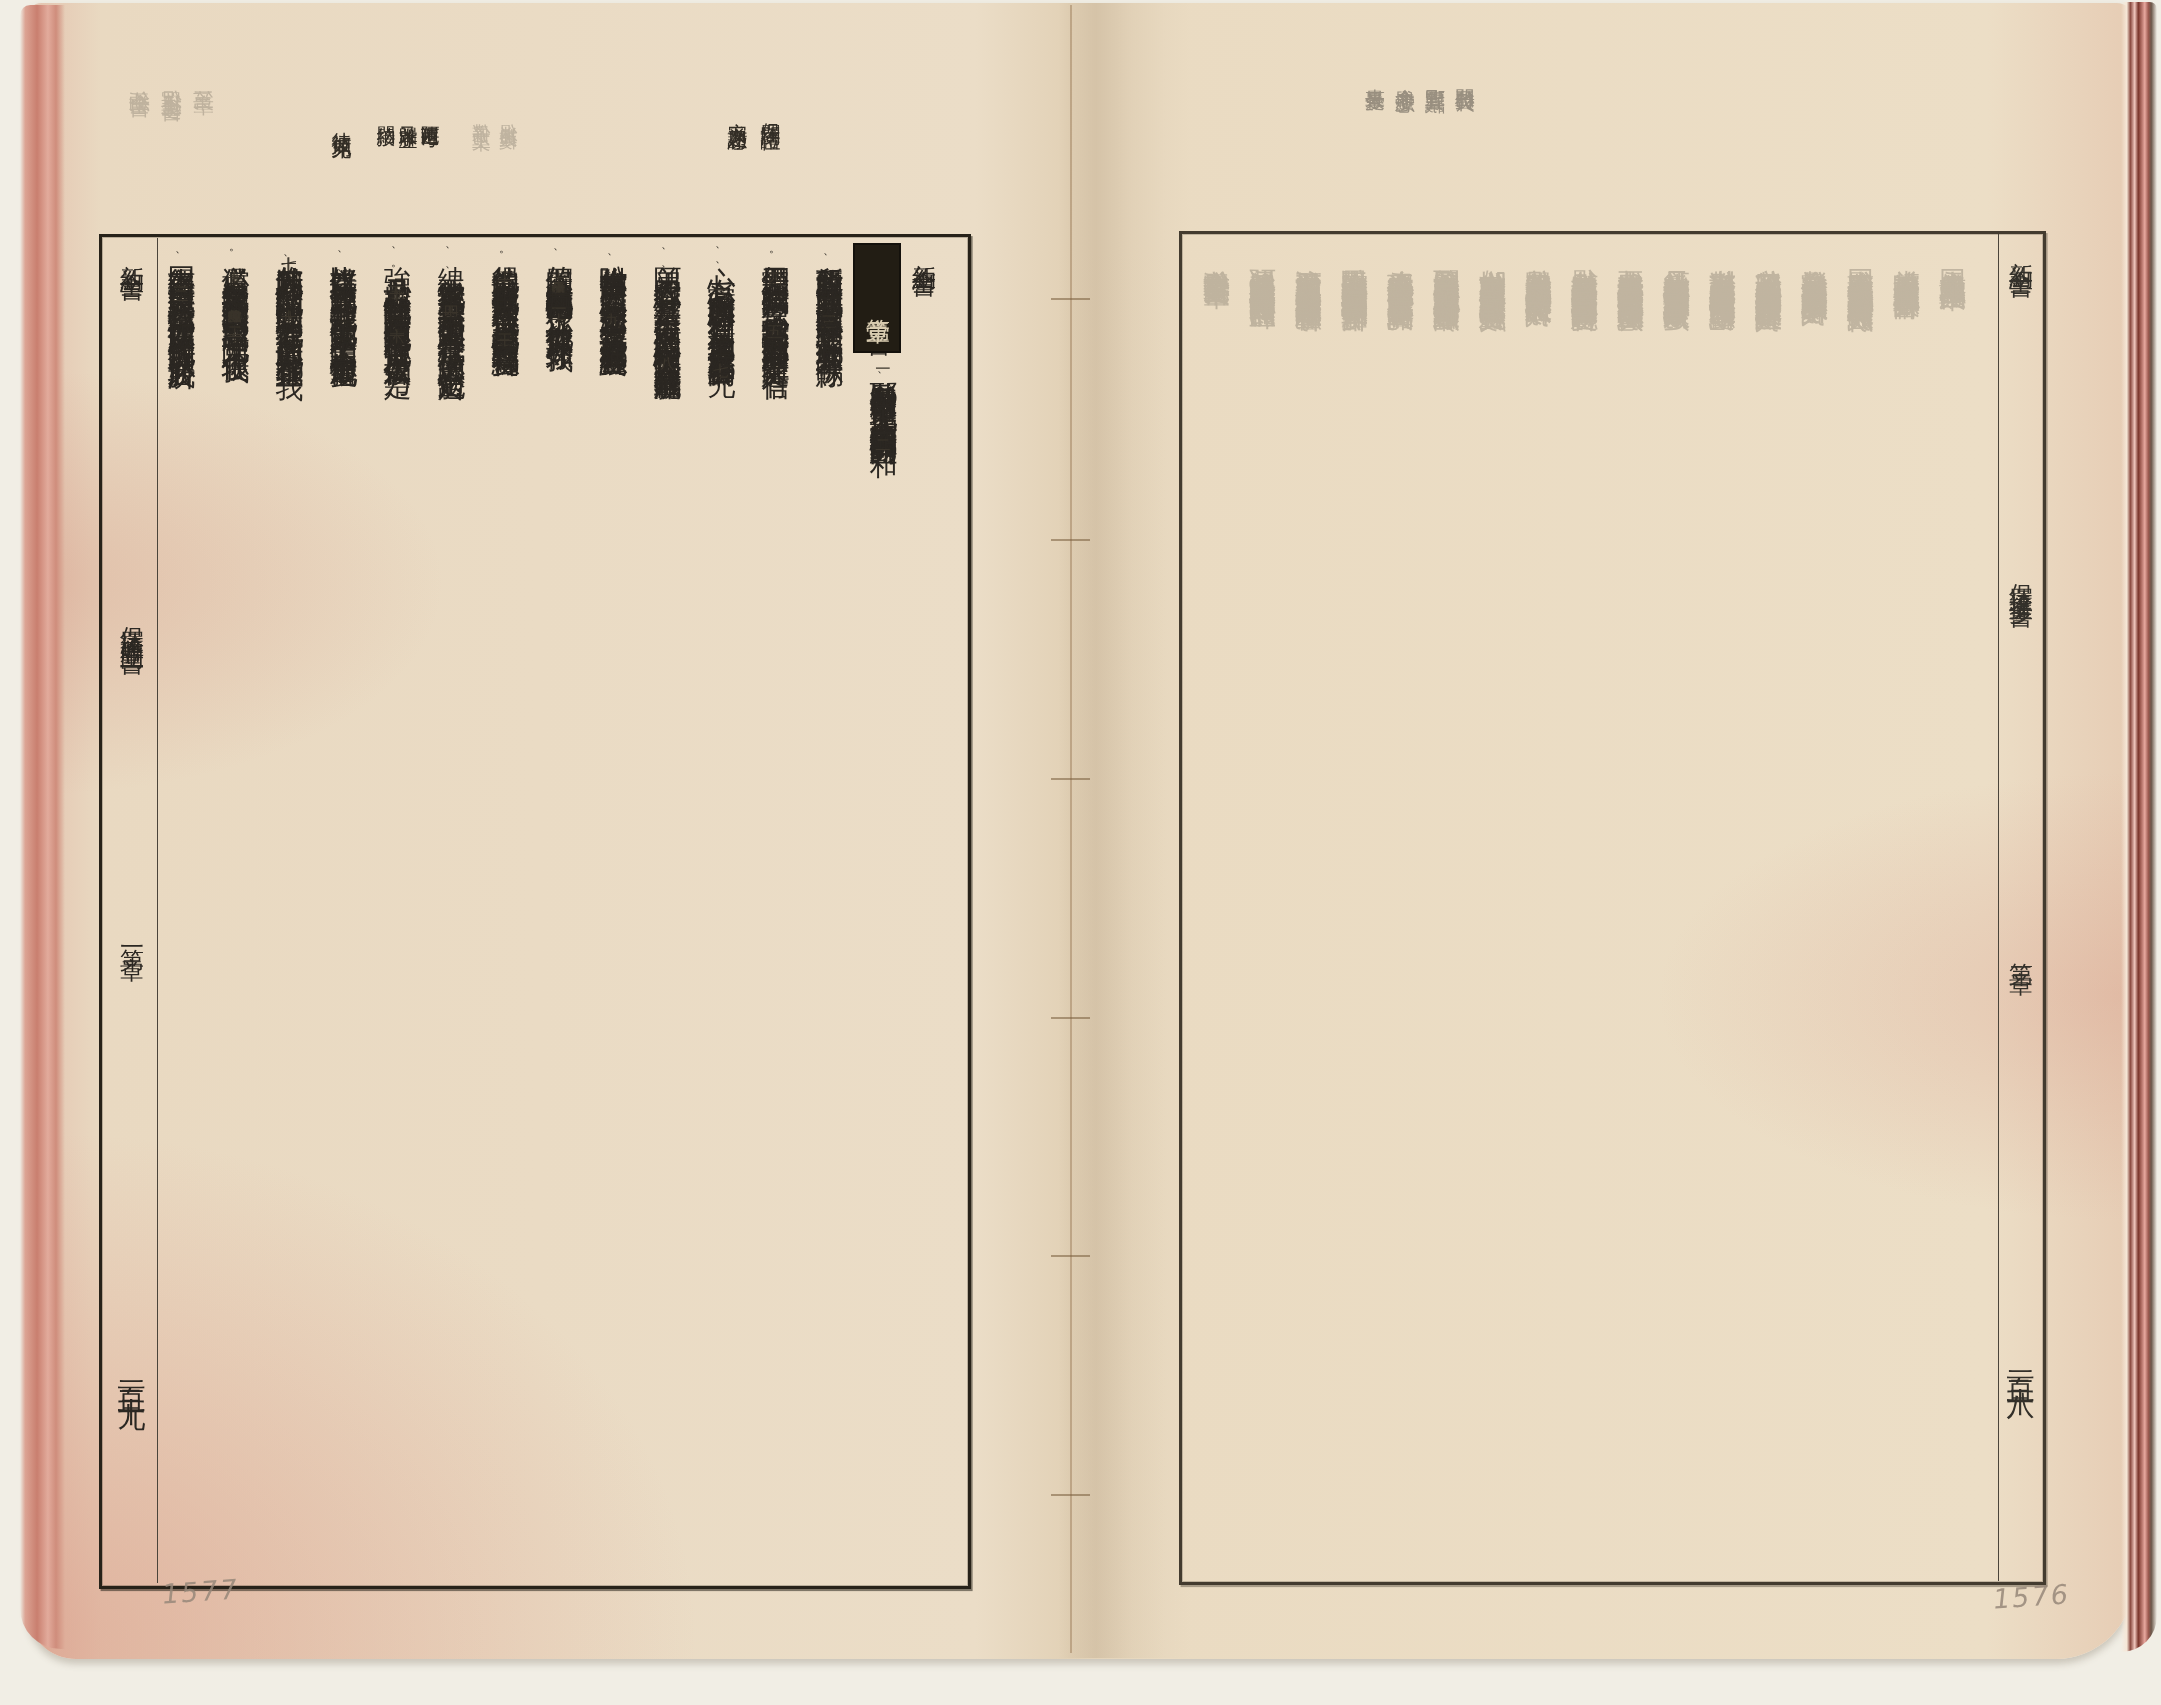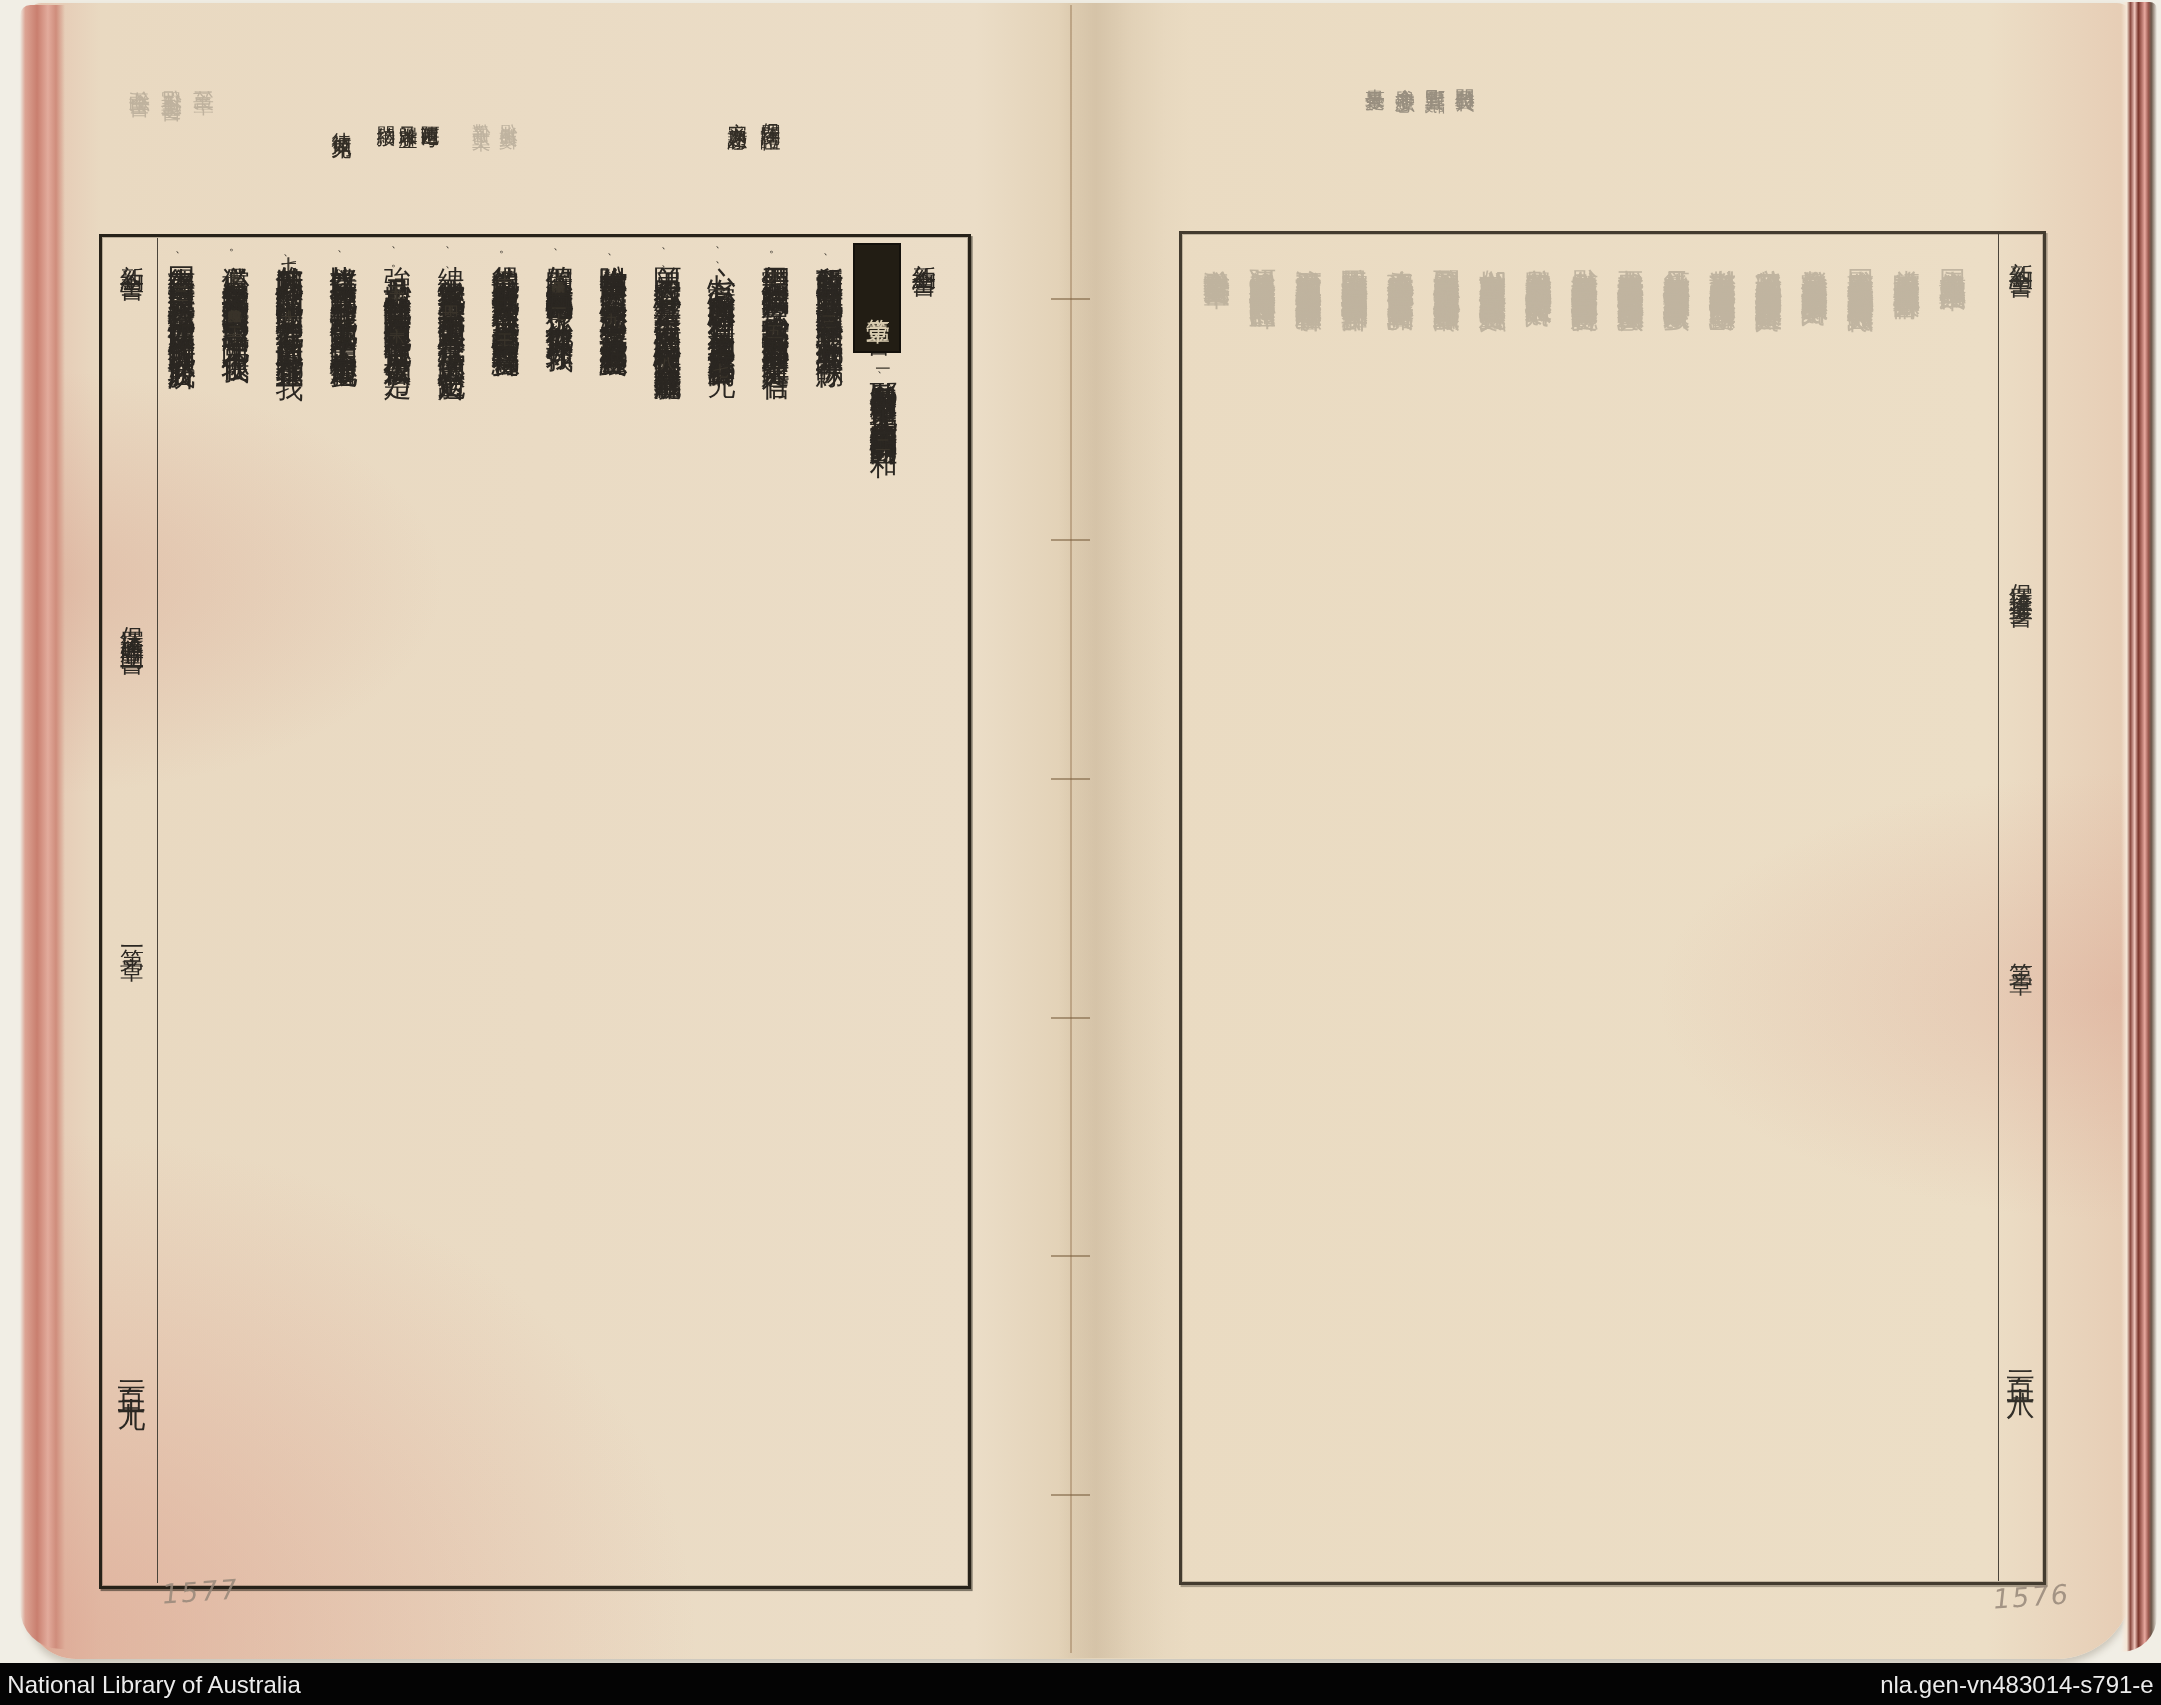--- a/index.html
+++ b/index.html
@@ -196,19 +196,15 @@
 
   <div id="rp-margin-rule" class="margin-rule"></div>
   <div id="rp-m-title" class="v mcol">新約全書</div>
   <div id="rp-m-book" class="v mcol">保羅達提多書</div>
   <div id="rp-m-chap" class="v mcol">第三章</div>
   <div id="rp-m-folio" class="v mcol">三百三十八</div>
 
   <div id="hw-left" class="handwriting">1577</div>
   <div id="hw-right" class="handwriting">1576</div>
 
-  <div id="footer">
-    <span>National Library of Australia</span>
-    <span>nla.gen-vn483014-s791-e</span>
-  </div>
 
 </div>
 
 
 </body></html>

